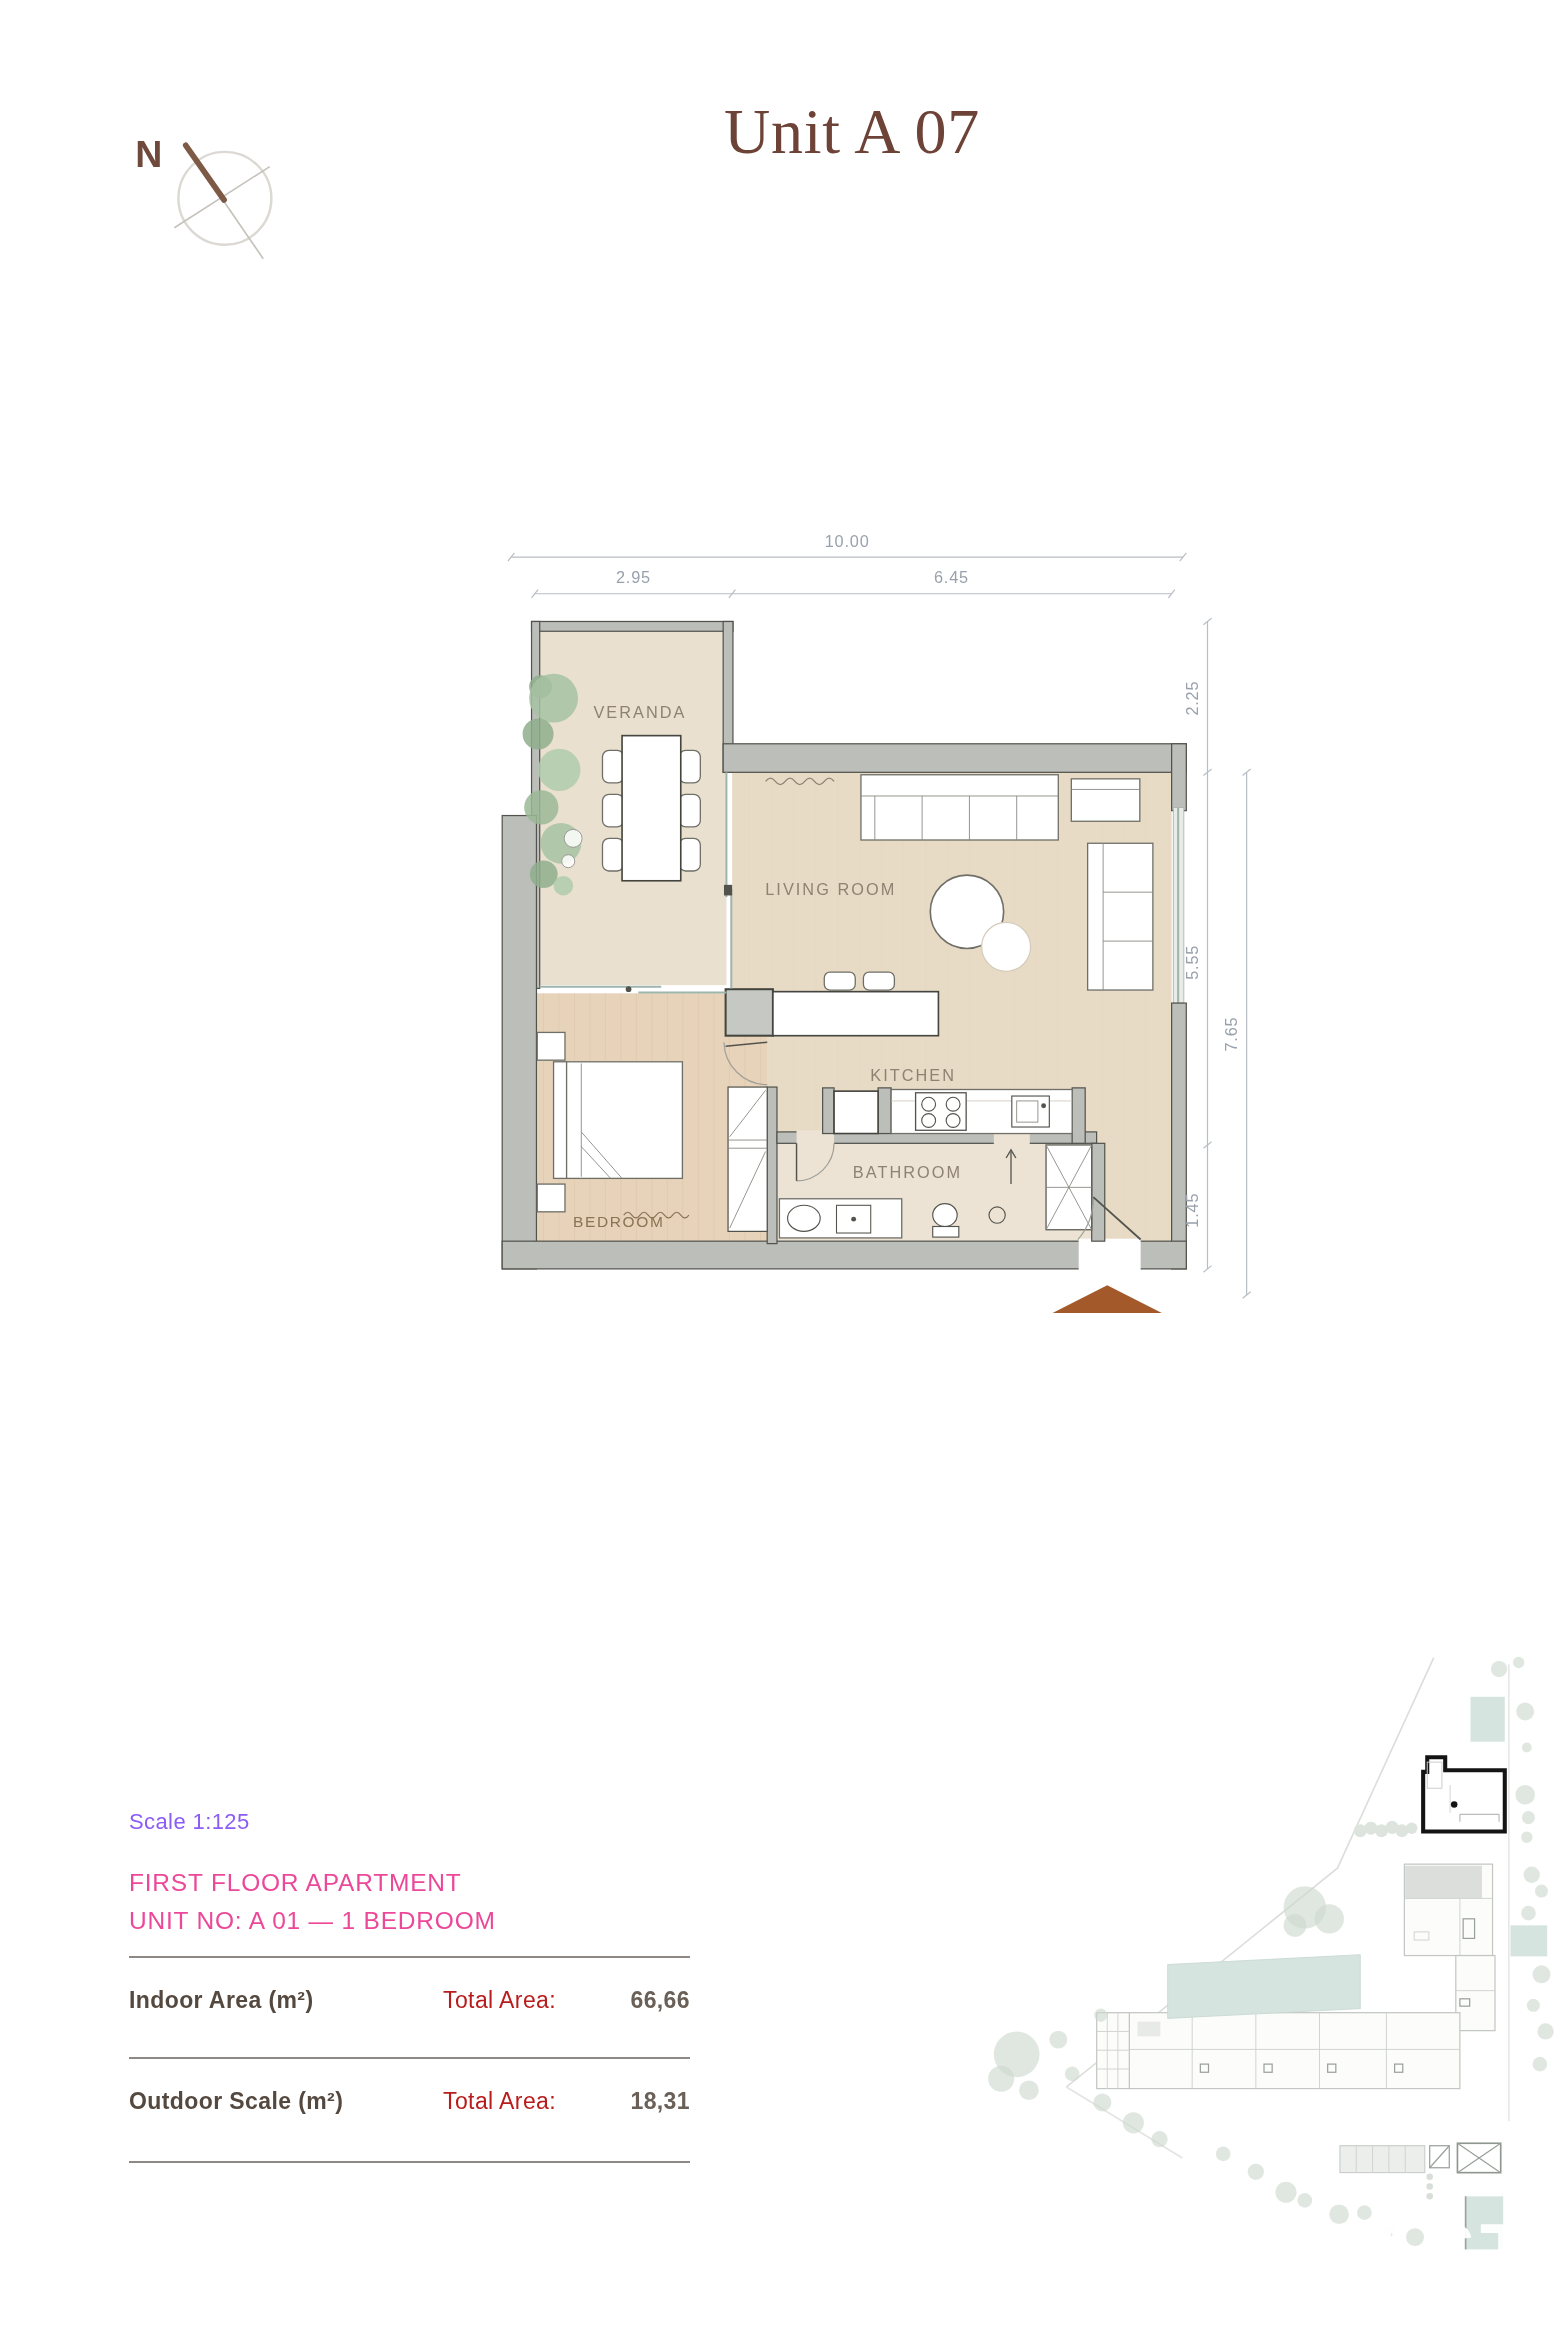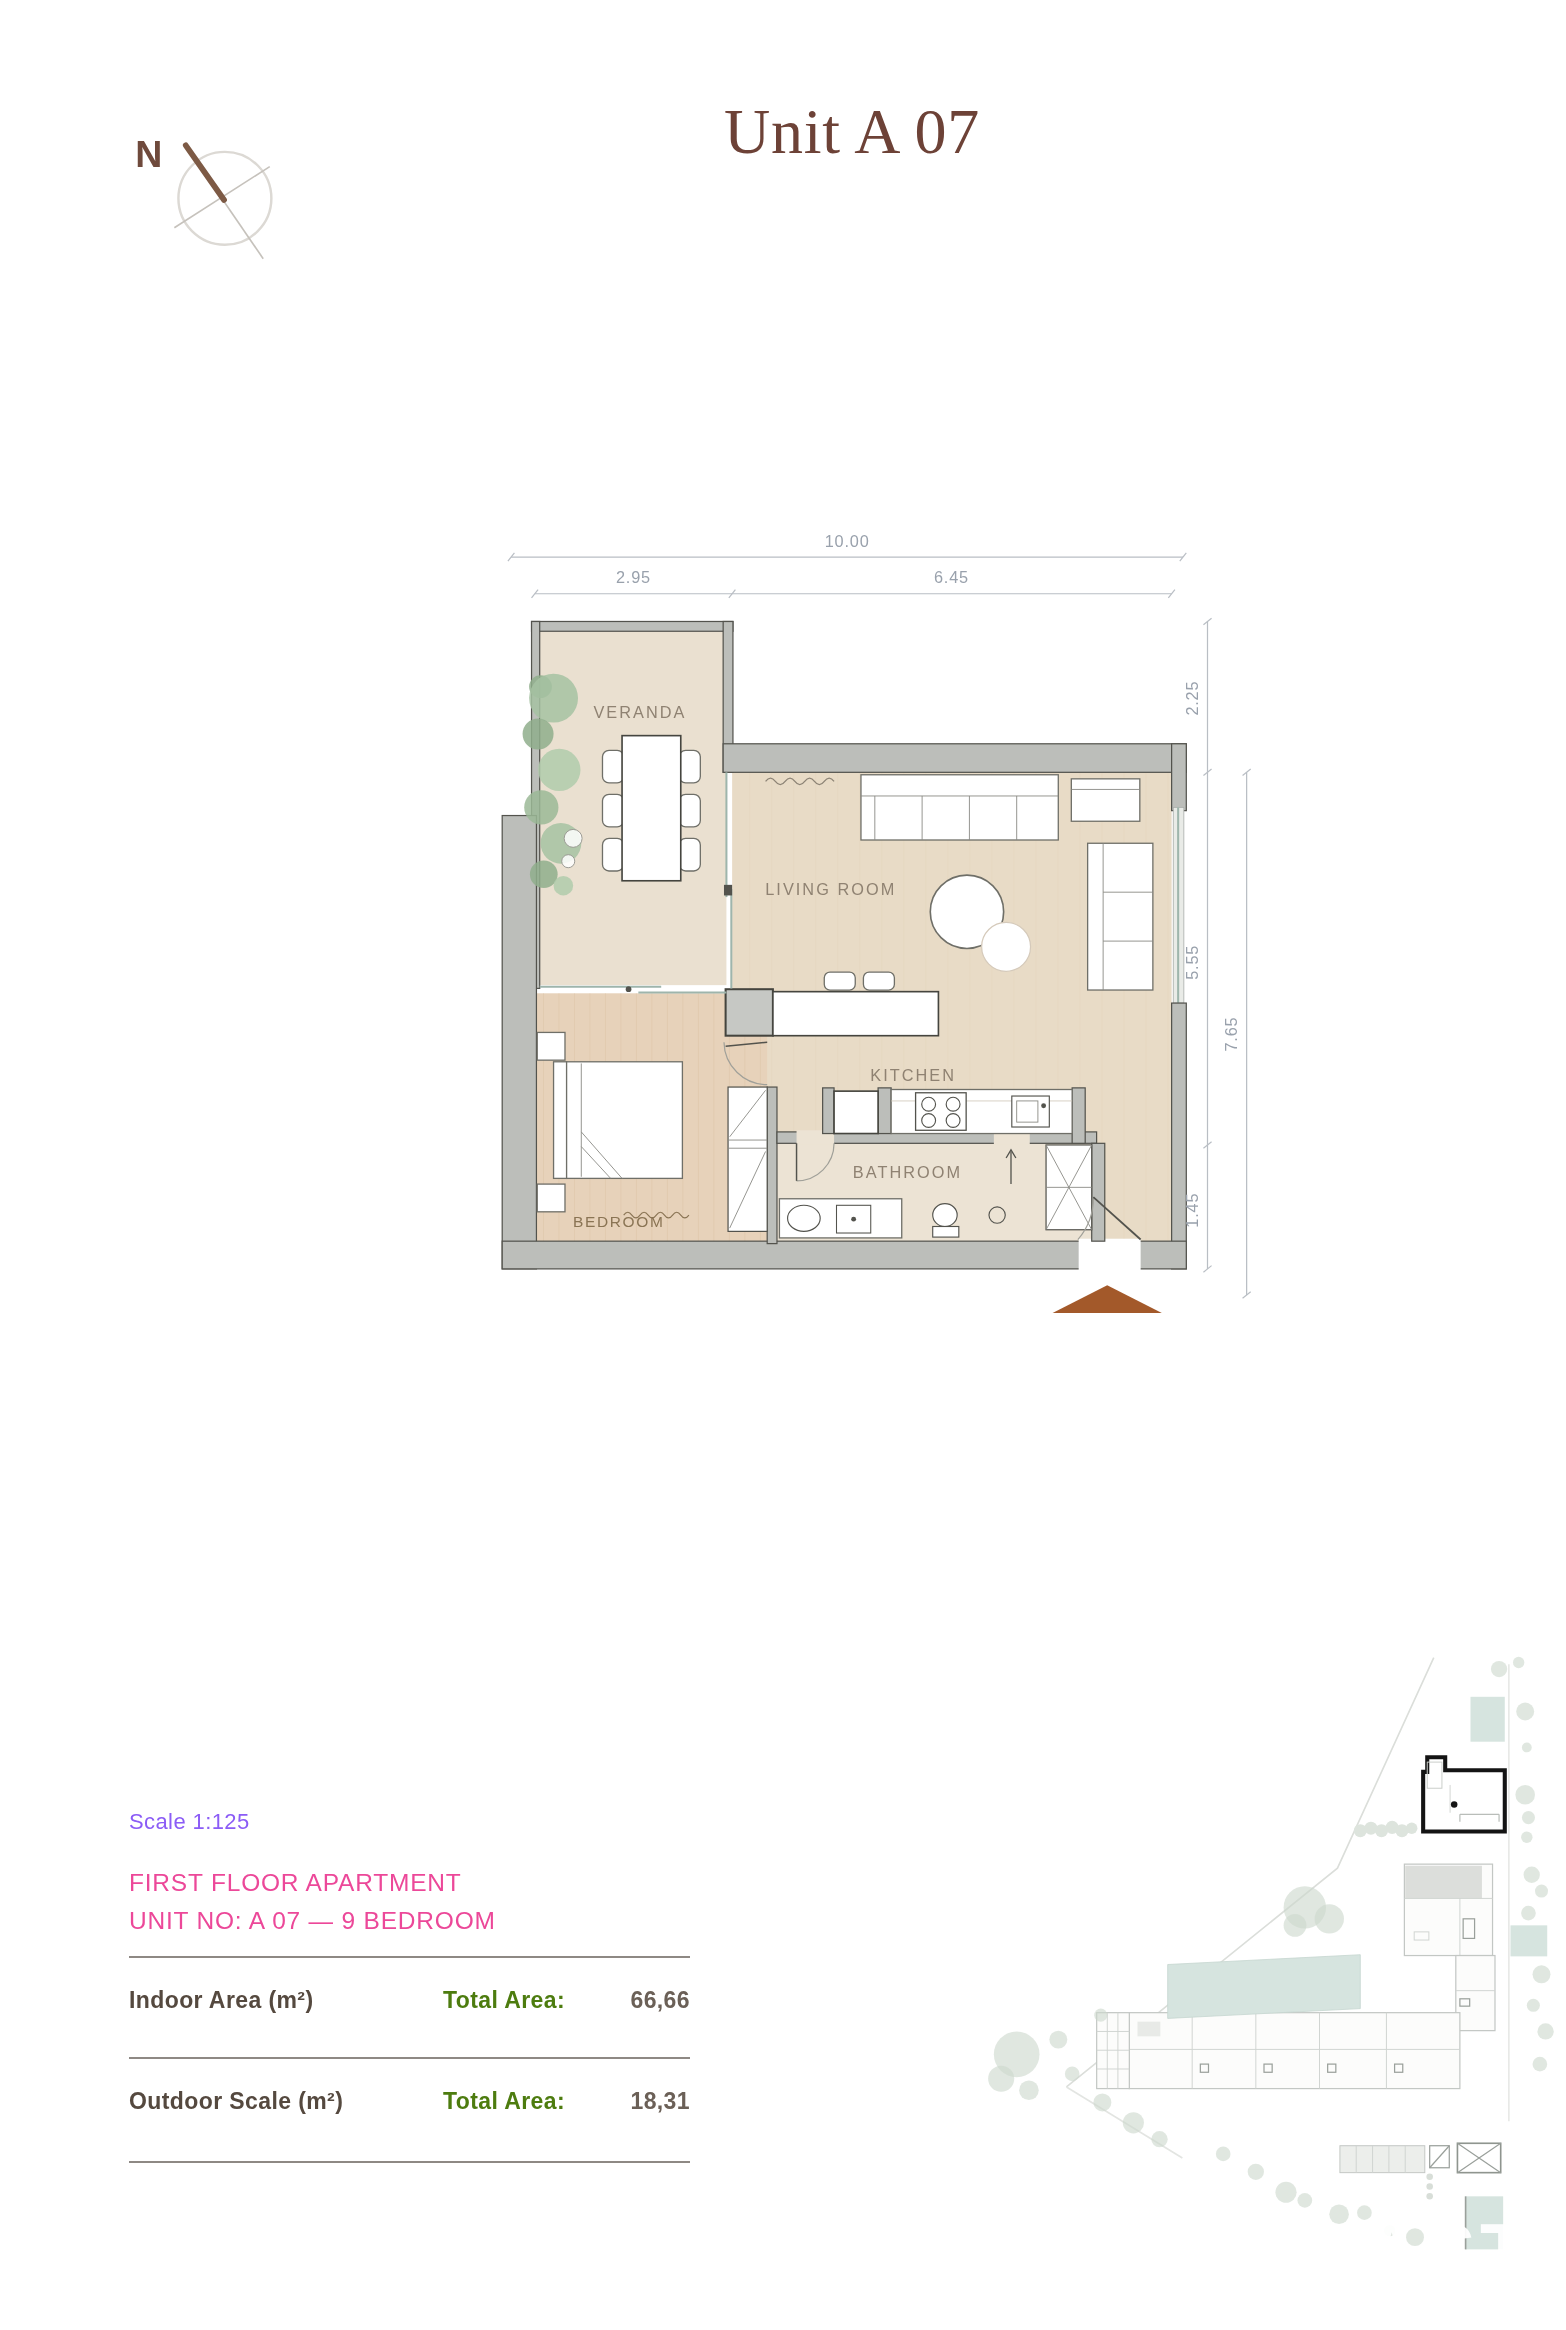--- a/index.html
+++ b/index.html
@@ -11,21 +11,21 @@
   #title{
     left:444px;top:95px;width:816px;text-align:center;
     font-family:"Liberation Serif",serif;font-size:64px;font-weight:400;
     color:#6d4237;letter-spacing:0.8px;white-space:nowrap;
   }
   .info-scale{left:129px;top:1809px;font-size:22px;color:#8b5cf6;letter-spacing:0.4px;}
   .info-head{left:129px;width:571px;font-size:24.5px;color:#ec4899;letter-spacing:0.8px;white-space:nowrap;}
   .rule{left:129px;width:561px;height:2.4px;background:#8e8984;}
   .area-row{left:129px;width:561px;height:28px;}
   .area-row .lbl{position:absolute;left:0;top:0;font-size:23px;font-weight:700;color:#55493f;letter-spacing:0.4px;white-space:nowrap;}
-  .area-row .tot{position:absolute;left:314px;top:0;font-size:23px;font-weight:700;color:#4d7c0f;letter-spacing:0.4px;white-space:nowrap;}
+  .area-row .tot{position:absolute;left:314px;top:0;font-size:23px;font-weight:400;color:#b91c1c;letter-spacing:0.4px;white-space:nowrap;}
   .area-row .val{position:absolute;right:0;top:0;font-size:23px;font-weight:700;color:#6b6057;letter-spacing:0.4px;white-space:nowrap;margin-left:20px;}
   #wm1{left:1303px;top:2206px;font-size:78px;font-weight:700;letter-spacing:4.1px;color:rgba(255,255,255,.93);white-space:nowrap;}
   #wm2{left:1305px;top:2274px;font-size:34px;font-weight:700;letter-spacing:9px;color:rgba(255,255,255,.93);white-space:nowrap;}
   svg{display:block;}
   text{font-family:"Liberation Sans",sans-serif;}
   .roomlbl{fill:#8f8272;font-size:20px;letter-spacing:2.5px;}
   .roomlbl2{fill:#8a7454;font-size:19px;letter-spacing:2px;}
   .dimtxt{fill:#99a1ac;font-size:20px;letter-spacing:1px;}
   .dimline{stroke:#b9bec4;stroke-width:1.5;fill:none;}
   .wall{fill:#bcbeba;stroke:#53534d;stroke-width:1.5;}
@@ -234,21 +234,21 @@
     <text x="1468" y="1180" text-anchor="middle" transform="rotate(-90 1468 1180)" class="dimtxt">5.55</text>
     <text x="1468" y="1484" text-anchor="middle" transform="rotate(-90 1468 1484)" class="dimtxt">1.45</text>
     <text x="1516" y="1268" text-anchor="middle" transform="rotate(-90 1516 1268)" class="dimtxt">7.65</text>
   </g>
 
   <polygon points="1290,1610 1424,1610 1357,1576" fill="#a3592a"></polygon>
 </svg>
 
 <div class="abs info-scale">Scale 1:125</div>
 <div class="abs info-head" style="top:1869px">FIRST FLOOR APARTMENT</div>
-<div class="abs info-head" style="top:1907px">UNIT NO: A 07 — 9 BEDROOM</div>
+<div class="abs info-head" style="top:1907px">UNIT NO: A 01 — 1 BEDROOM</div>
 <div class="abs rule" style="top:1956px"></div>
 <div class="abs area-row" style="top:1987px">
   <span class="lbl">Indoor Area (m²)</span>
   <span class="tot">Total Area:</span>
   <span class="val">66,66</span>
 </div>
 <div class="abs rule" style="top:2057px"></div>
 <div class="abs area-row" style="top:2088px">
   <span class="lbl">Outdoor Scale (m²)</span>
   <span class="tot">Total Area:</span>

